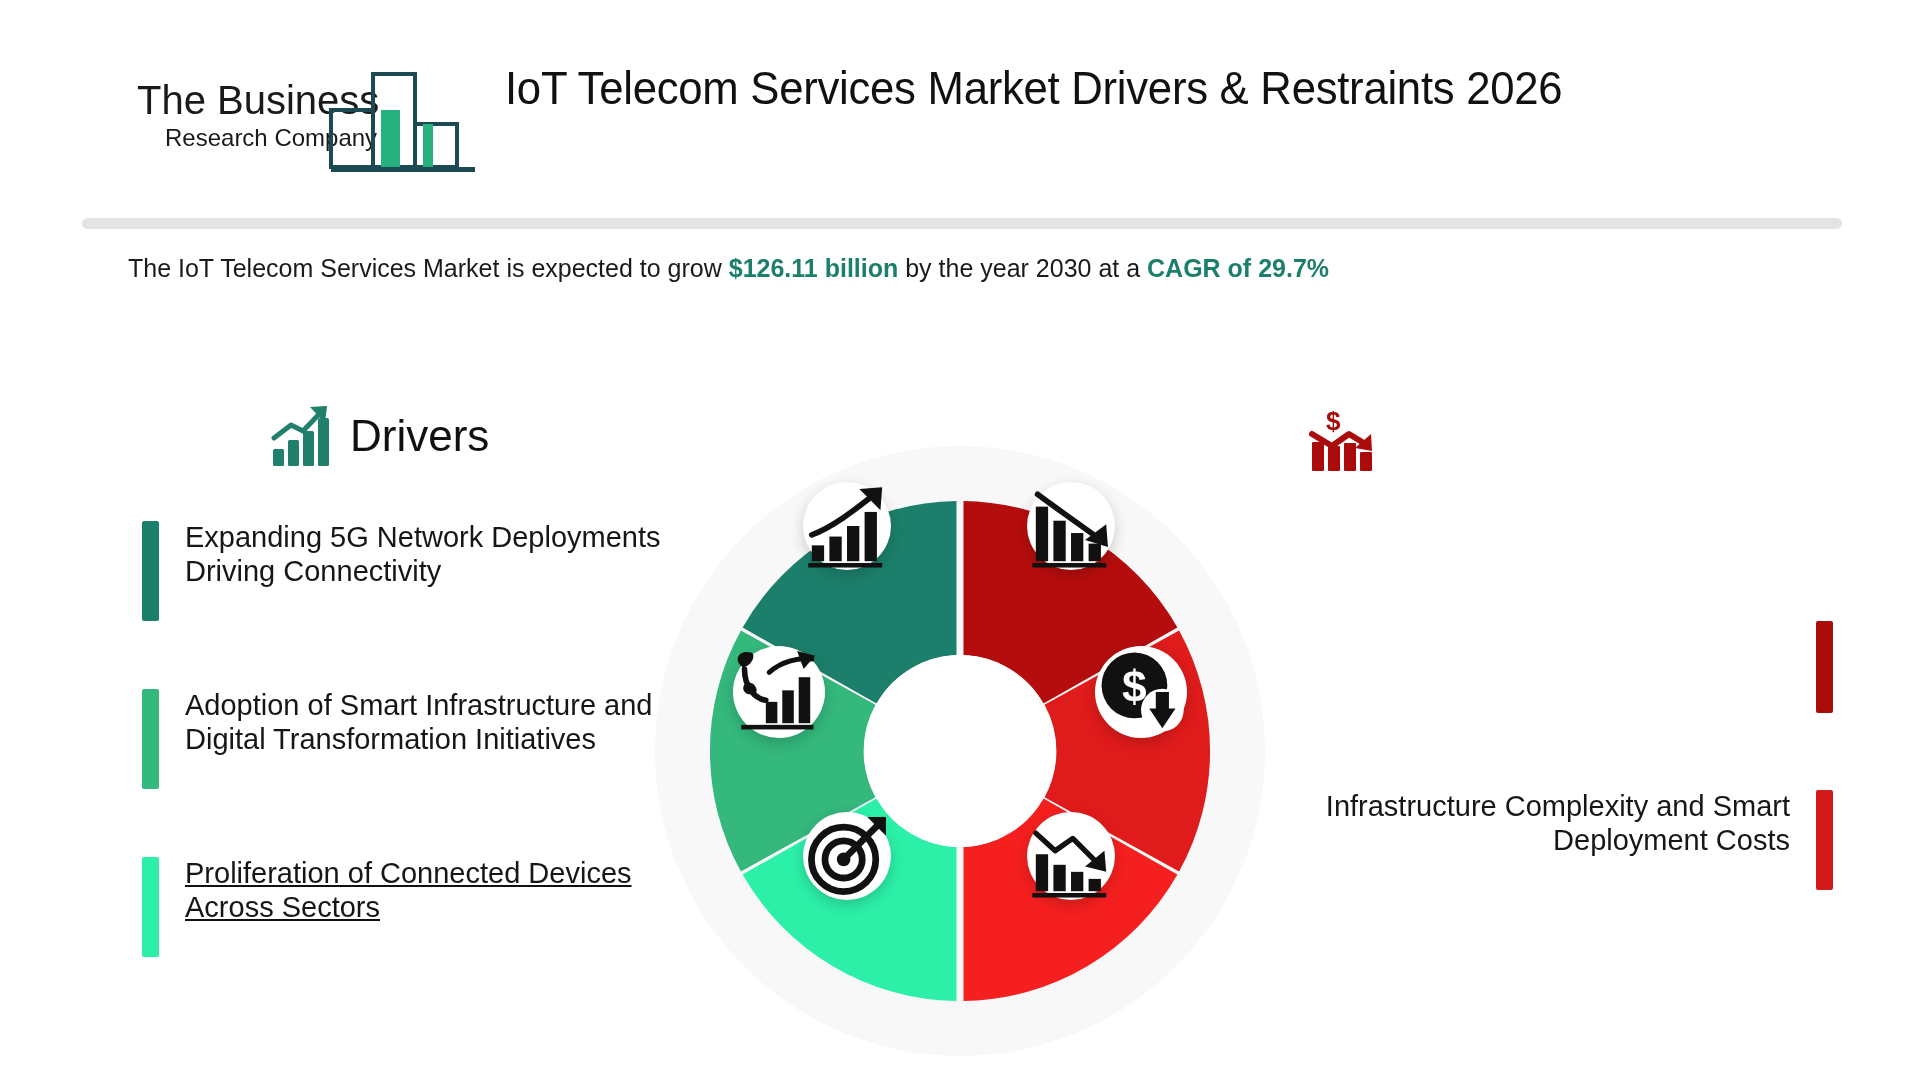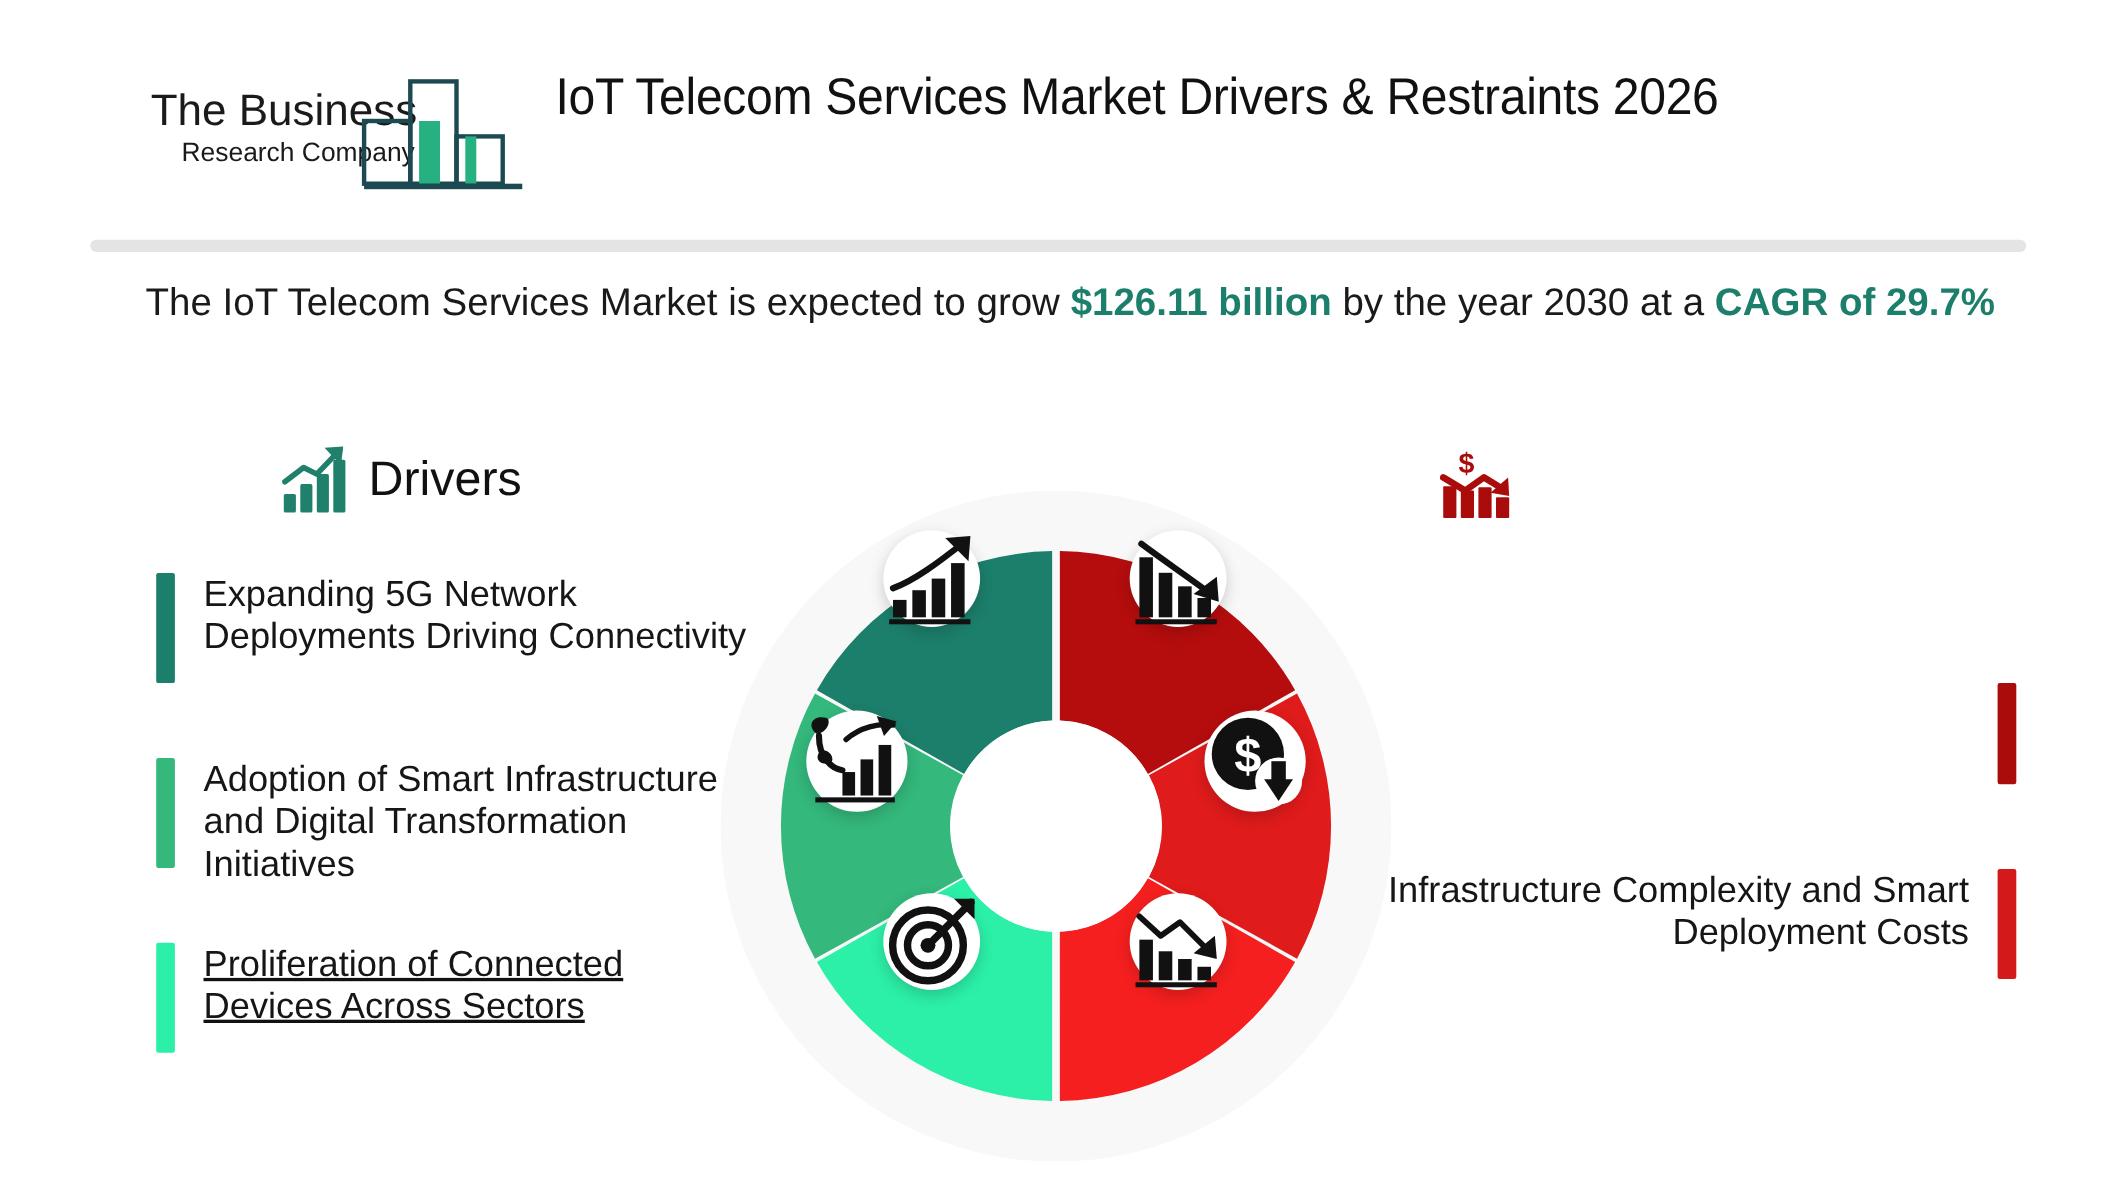--- a/index.html
+++ b/index.html
@@ -17,34 +17,34 @@
     color:#111; white-space:nowrap;
     font-family:"Liberation Sans Narrow","Liberation Sans",sans-serif;
     transform:scaleX(0.93); transform-origin:left center;
   }
 
   .rule { position:absolute; left:82px; top:218px; width:1760px; height:11px;
           background:#e4e4e4; border-radius:6px; }
 
   
   .subtitle { position:absolute; left:128px; top:252px; width:1690px;
-              font-size:35px; line-height:1.30; color:#1a1a1a; font-weight:400;text-align:center; }
+              font-size:25px; line-height:1.30; color:#1a1a1a; font-weight:400; }
   .subtitle .hl { color:#1c7f6b; font-weight:bold; }
 
   
   .sec-head { position:absolute; display:flex; align-items:center; gap:18px; }
   .sec-head .label { font-size:44px; font-weight:400; color:#111; }
   .sec-head svg { display:block; }
-  #drivers-head { left:255px; top:405px; }
+  #drivers-head { left:270px; top:405px; }
   #restraints-head { left:1345px; top:410px; transform:translateX(-36px); }
 
   
   .item { position:absolute; display:flex; gap:26px; align-items:stretch; }
   .item .bar { width:17px; border-radius:2px; flex:0 0 17px; }
-  .item .txt { font-size:33px; line-height:1.16; color:#161616; font-weight:400; }
+  .item .txt { font-size:29px; line-height:1.16; color:#161616; font-weight:400; }
 
   .item.right { flex-direction:row-reverse; }
   .item.right .txt { text-align:right; }
 
   #driver-0 { left:142px; top:521px; width:540px; height:100px; }
   #driver-1 { left:142px; top:689px; width:545px; height:100px; }
   #driver-2 { left:142px; top:857px; width:540px; height:100px;text-decoration:underline; }
 
   #restraint-0 { left:1233px; top:621px; width:600px; height:92px; }
   #restraint-1 { left:1233px; top:790px; width:600px; height:100px; }

